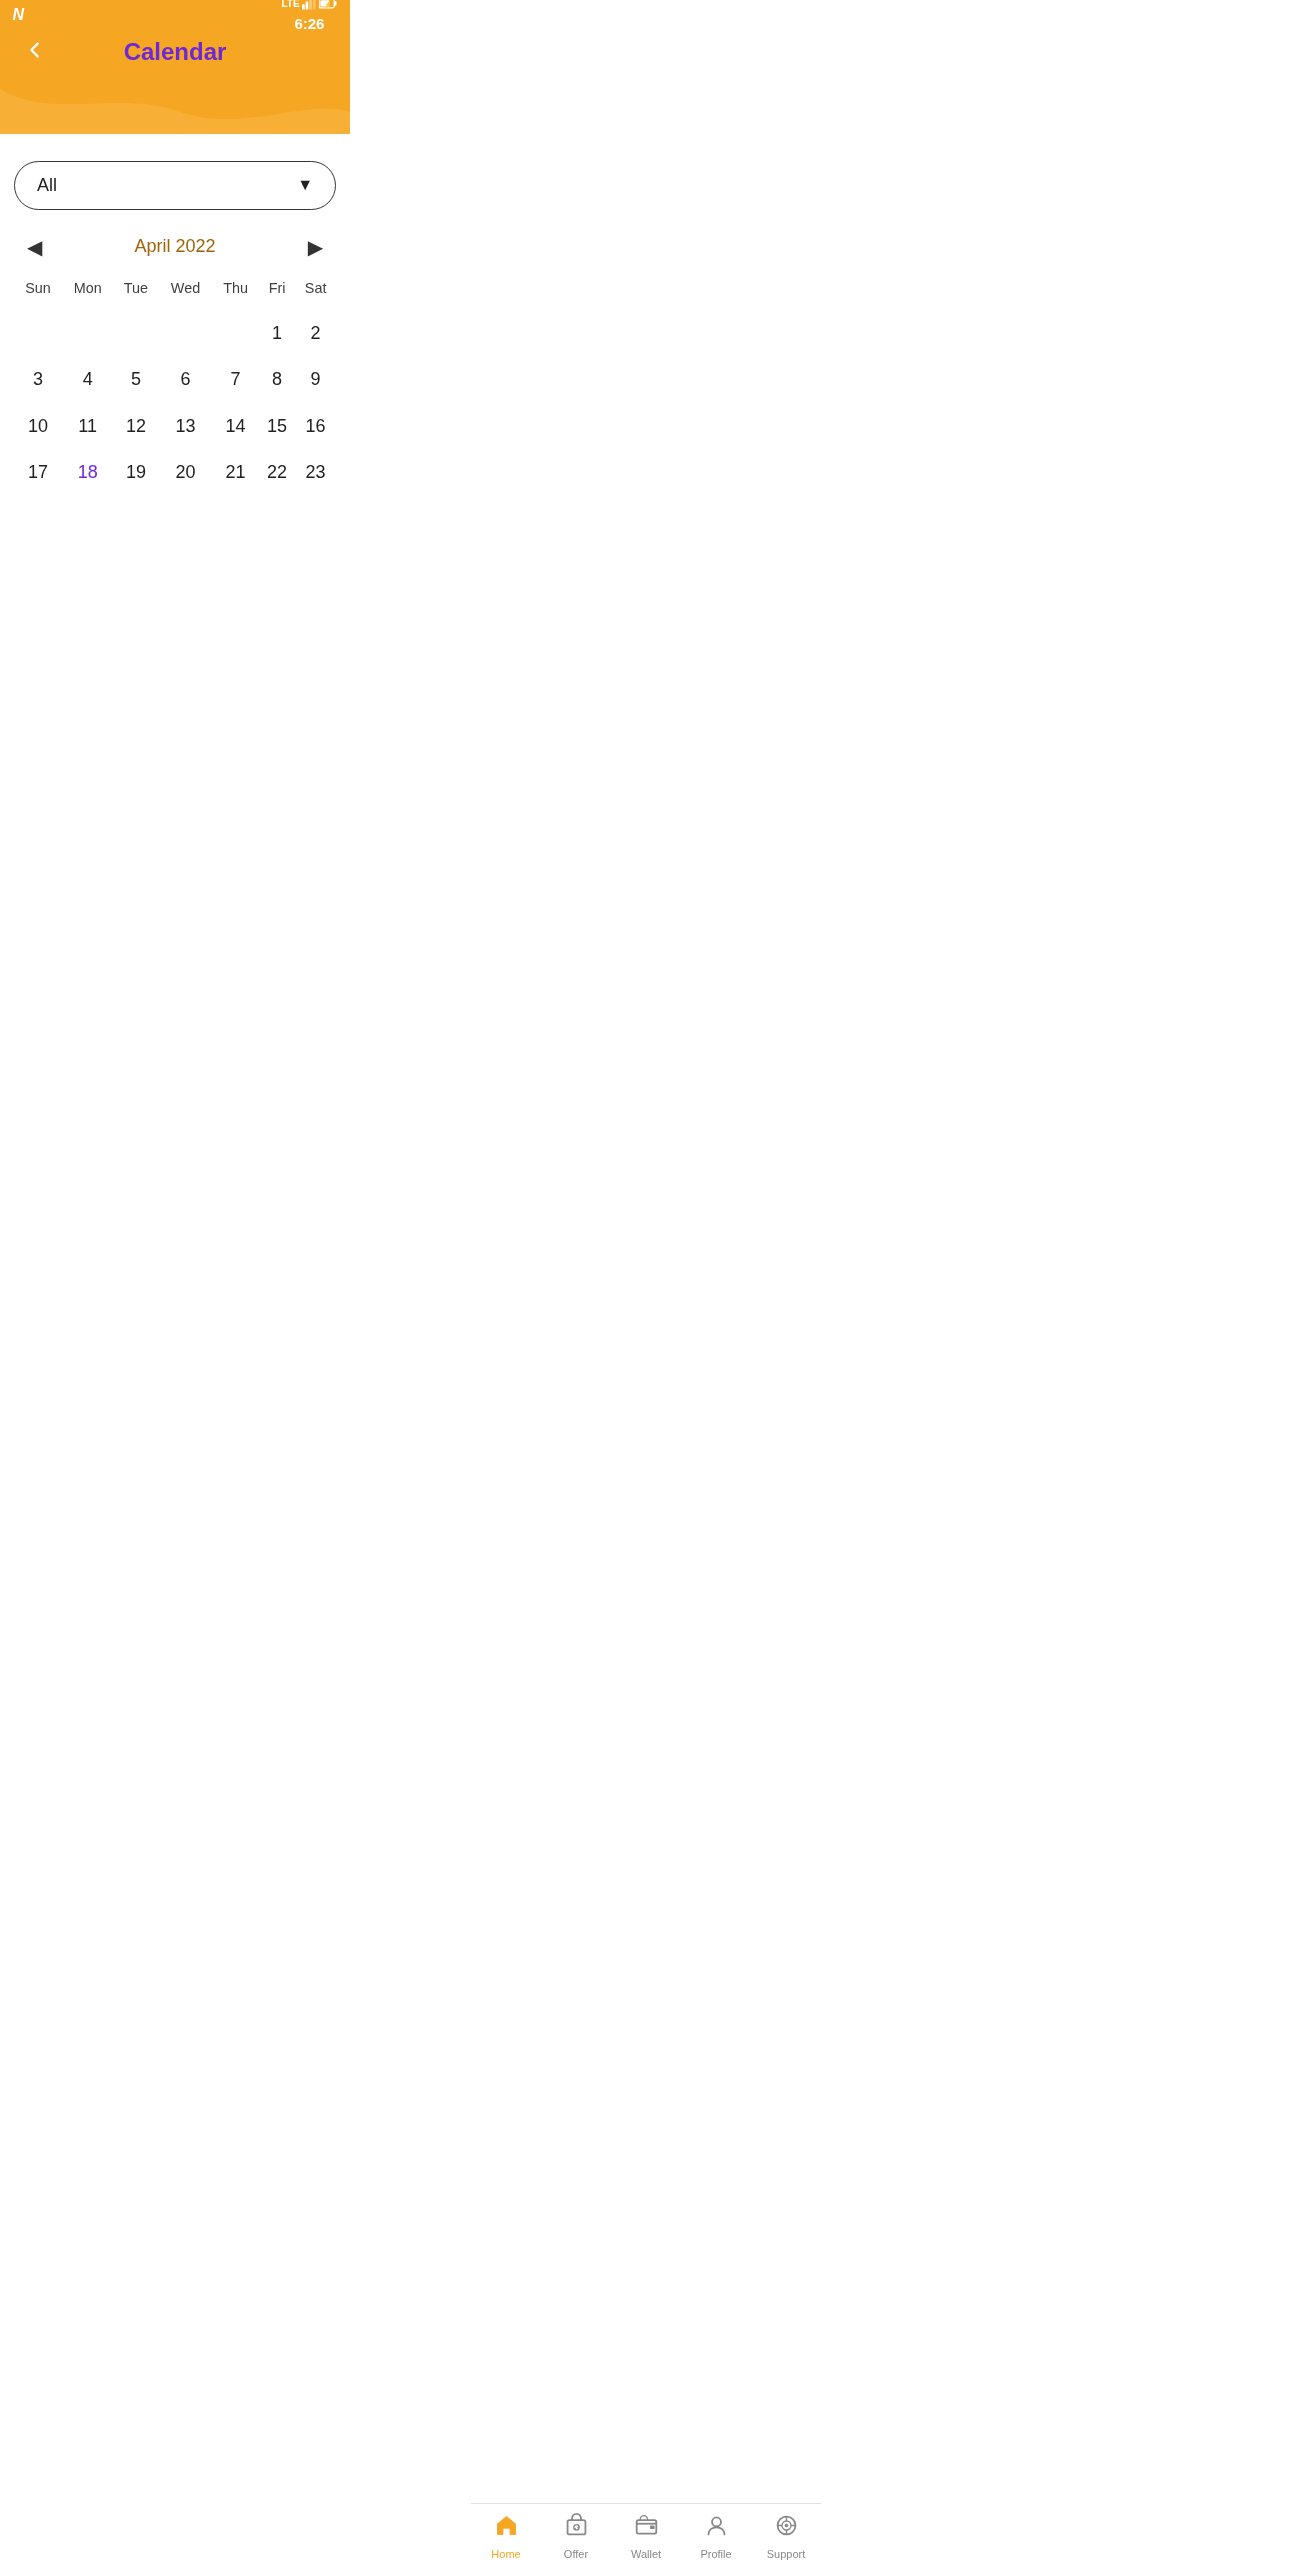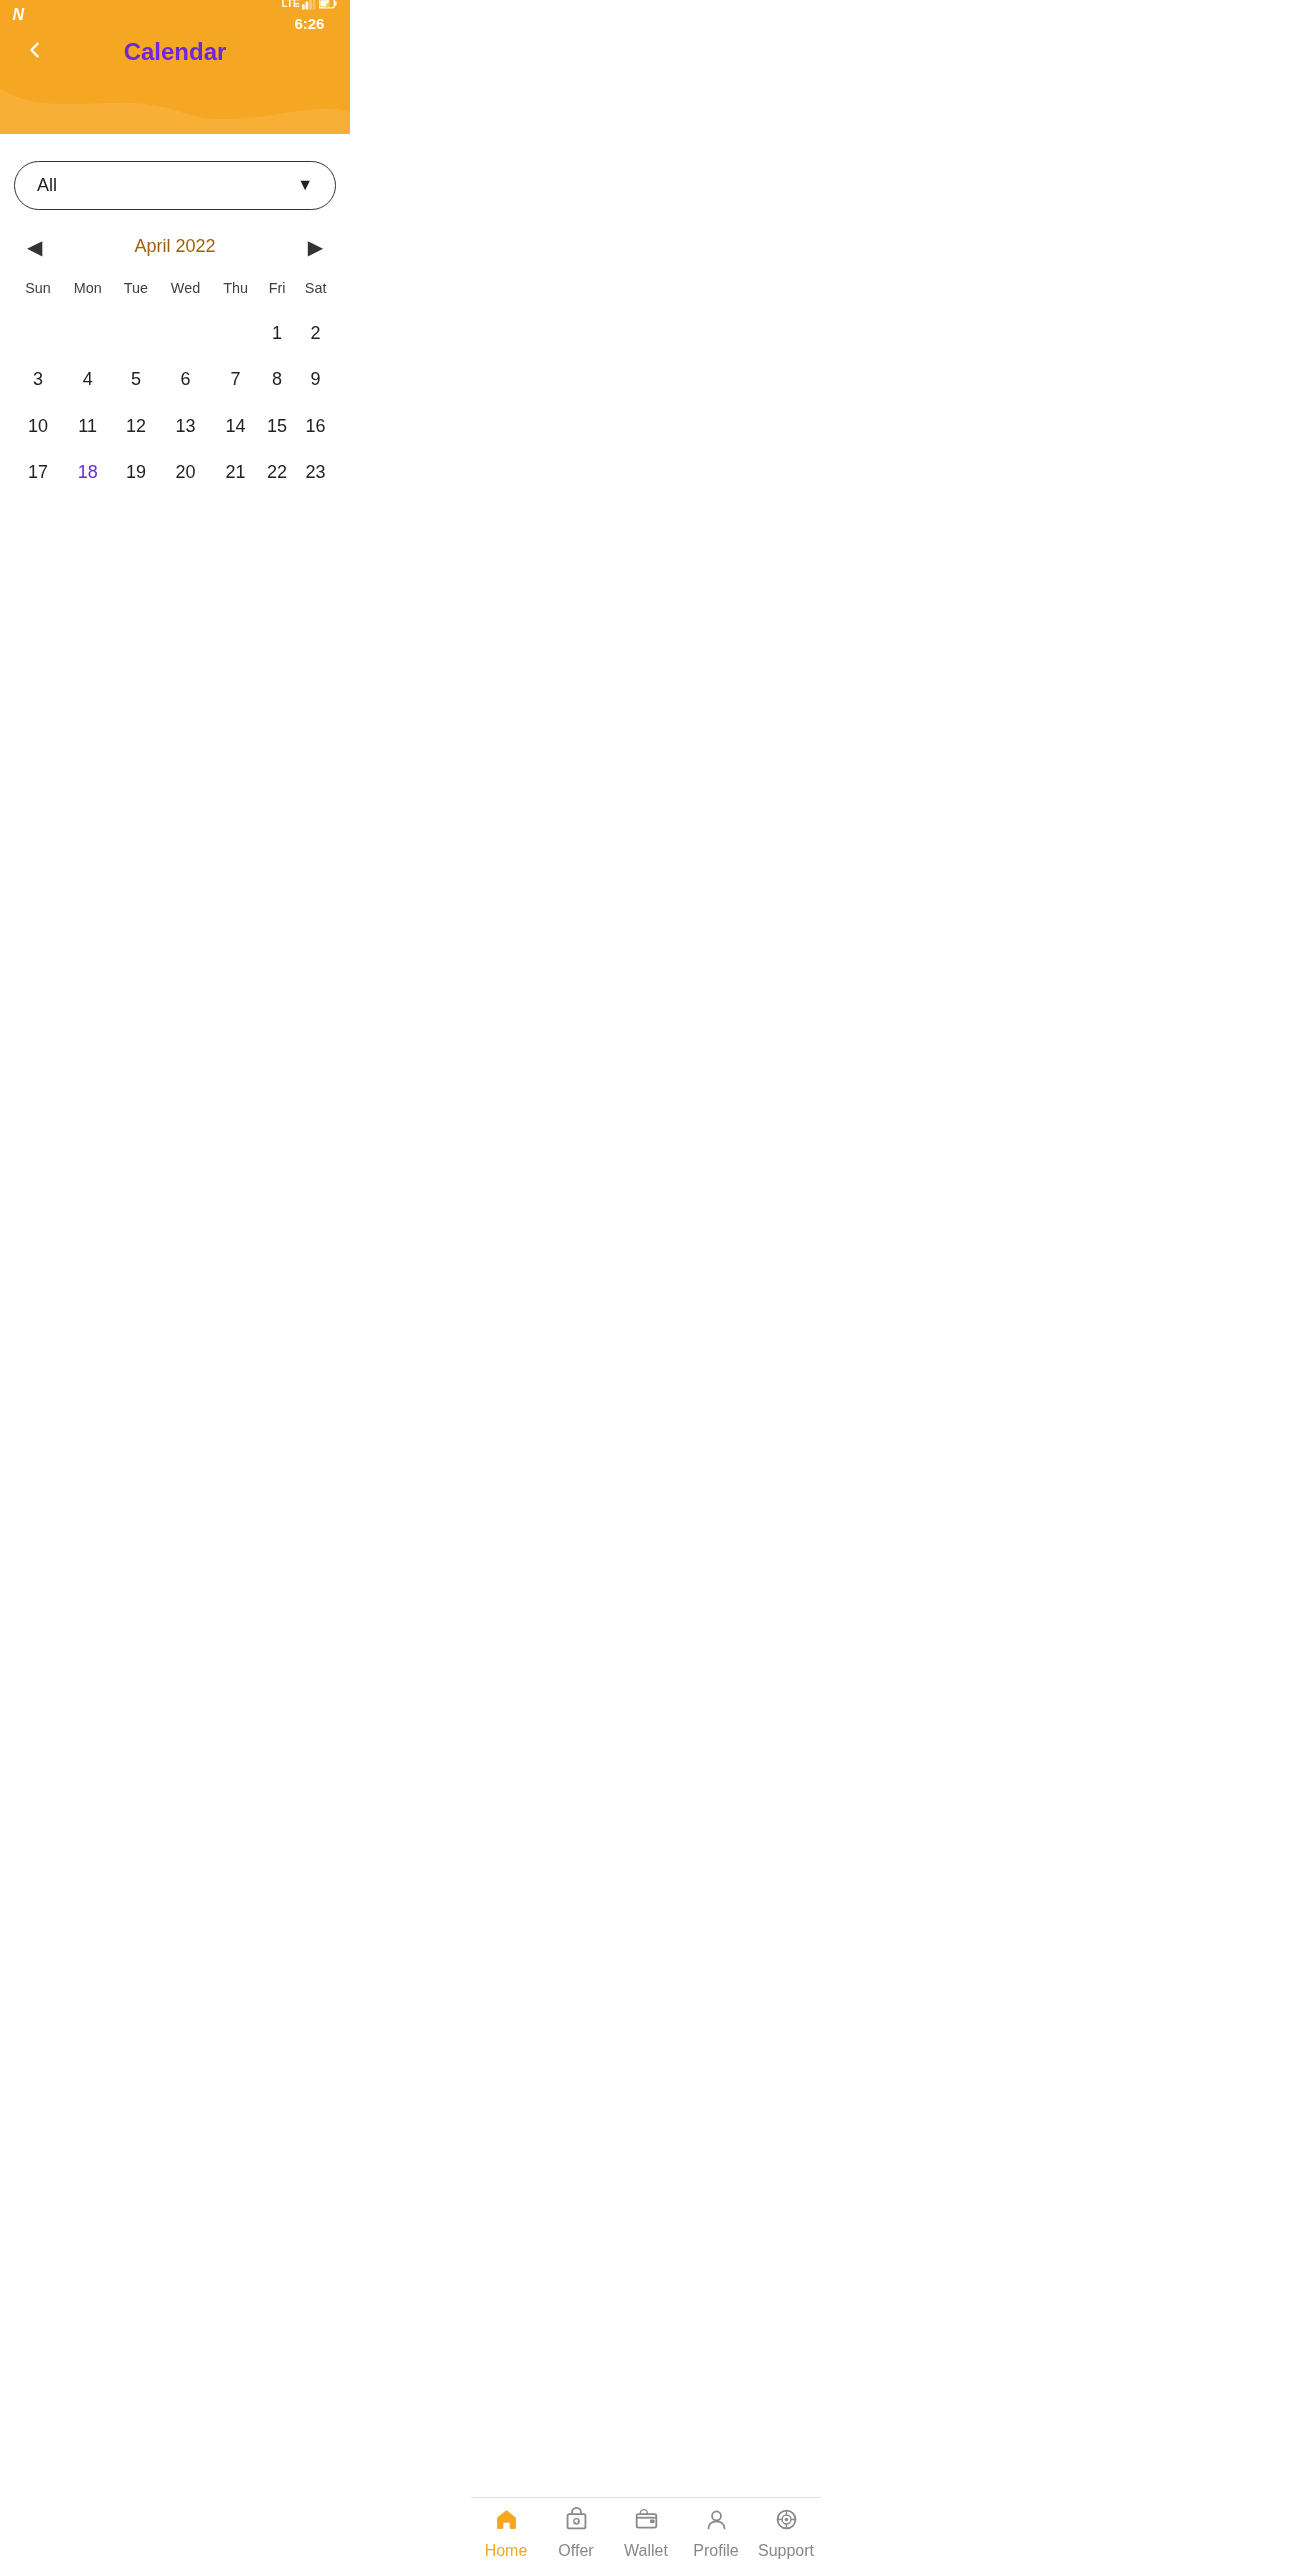--- a/index.html
+++ b/index.html
@@ -190,21 +190,21 @@
       flex-direction: column;
       align-items: center;
       gap: 3.6px;
       cursor: pointer;
       flex: 1;
     }
     .nav-icon {
       font-size: 23px;
     }
     .nav-label {
-      font-size: 16px;
+      font-size: 11px;
       font-weight: 400;
     }
     .nav-item.active .nav-icon,
     .nav-item.active .nav-label {
       color: #F5A623;
     }
     .nav-item:not(.active) .nav-icon,
     .nav-item:not(.active) .nav-label {
       color: #888;
     }

